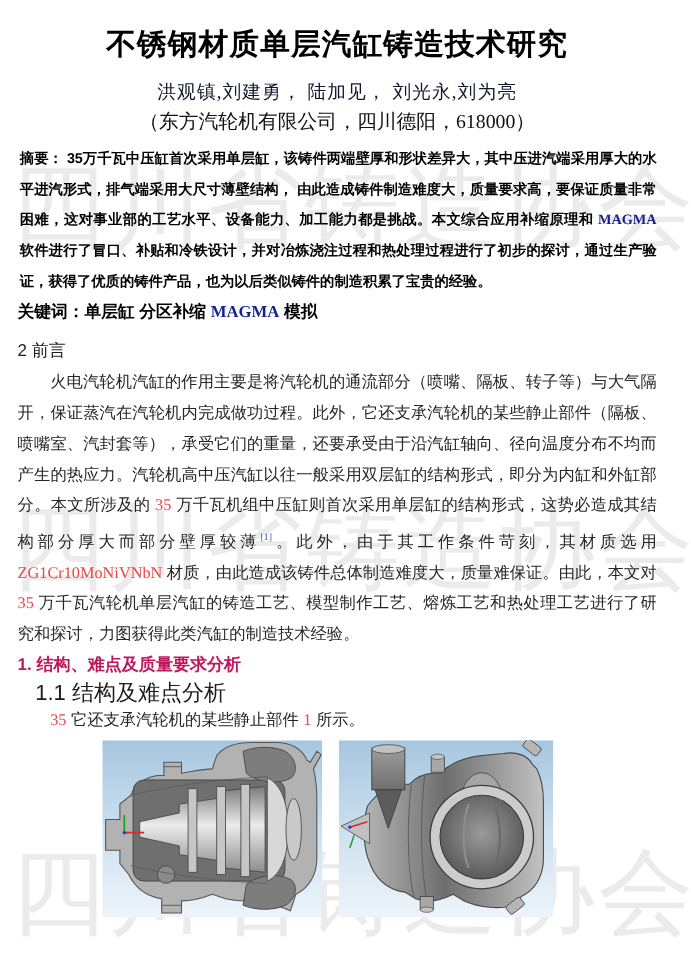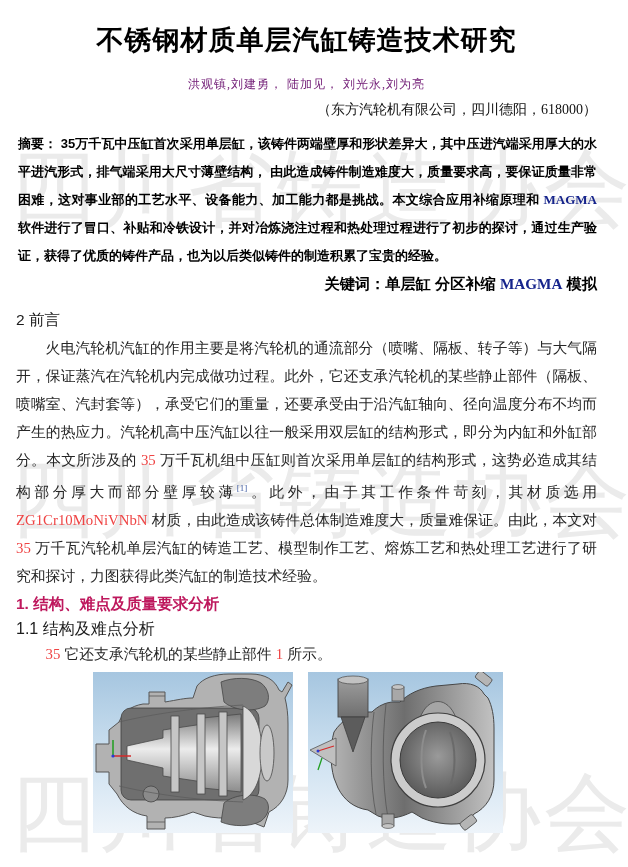--- a/index.html
+++ b/index.html
@@ -33,59 +33,59 @@
   }
   .title{
     margin:0;text-align:center;
     font-size:27px;line-height:36px;
     font-weight:bold;color:#000;
     letter-spacing:1px;
   }
   .authors{
     margin:14px 0 0 0;text-align:center;
     font-family:"Liberation Serif",serif;
-    font-size:12px;line-height:24px;color:#701a75;
+    font-size:17px;line-height:24px;color:#0f172a;
     letter-spacing:1px;
   }
   .affiliation{
-    margin:6px 0 0 0;text-align:right;
-    font-family:"Liberation Serif",serif;
-    font-size:14px;line-height:16px;color:#111;
+    margin:6px 0 0 0;text-align:center;
+    font-family:"Liberation Serif",serif;
+    font-size:18px;line-height:16px;color:#111;
   }
   .abstract{
     margin:12px 0 0 2px;
     font-size:13px;line-height:28px;
     font-weight:bold;color:#000;
     text-align:justify;
   }
   .keywords{
     margin:0;
     font-size:15.2px;line-height:28px;
-    font-weight:bold;color:#000;text-align:right;
+    font-weight:bold;color:#000;
   }
   .h0{
     margin:10px 0 0 0;
     font-size:15.5px;line-height:24px;
     font-weight:normal;color:#1c1c1c;
   }
   .intro-p{
     margin:2px 0 0 0;
     font-size:14.8px;line-height:28px;
     text-align:justify;
     text-indent:2em;
     color:#262626;
   }
   .h1{
     margin:2px 0 0 0;
     font-size:15.5px;line-height:24px;
     font-weight:600;color:#be185d;
   }
   .h11{
-    margin:2px 0 0 0;
-    font-size:16px;line-height:22px;
+    margin:2px 0 0 16px;
+    font-size:20px;line-height:22px;
     font-weight:normal;color:#1c1c1c;
   }
   .p35{
     margin:2px 0 0 0;
     font-size:14.8px;line-height:24px;
     text-indent:2em;color:#262626;
   }
   .latin{
     color:#ef4444;
     font-family:"Liberation Serif",serif;

